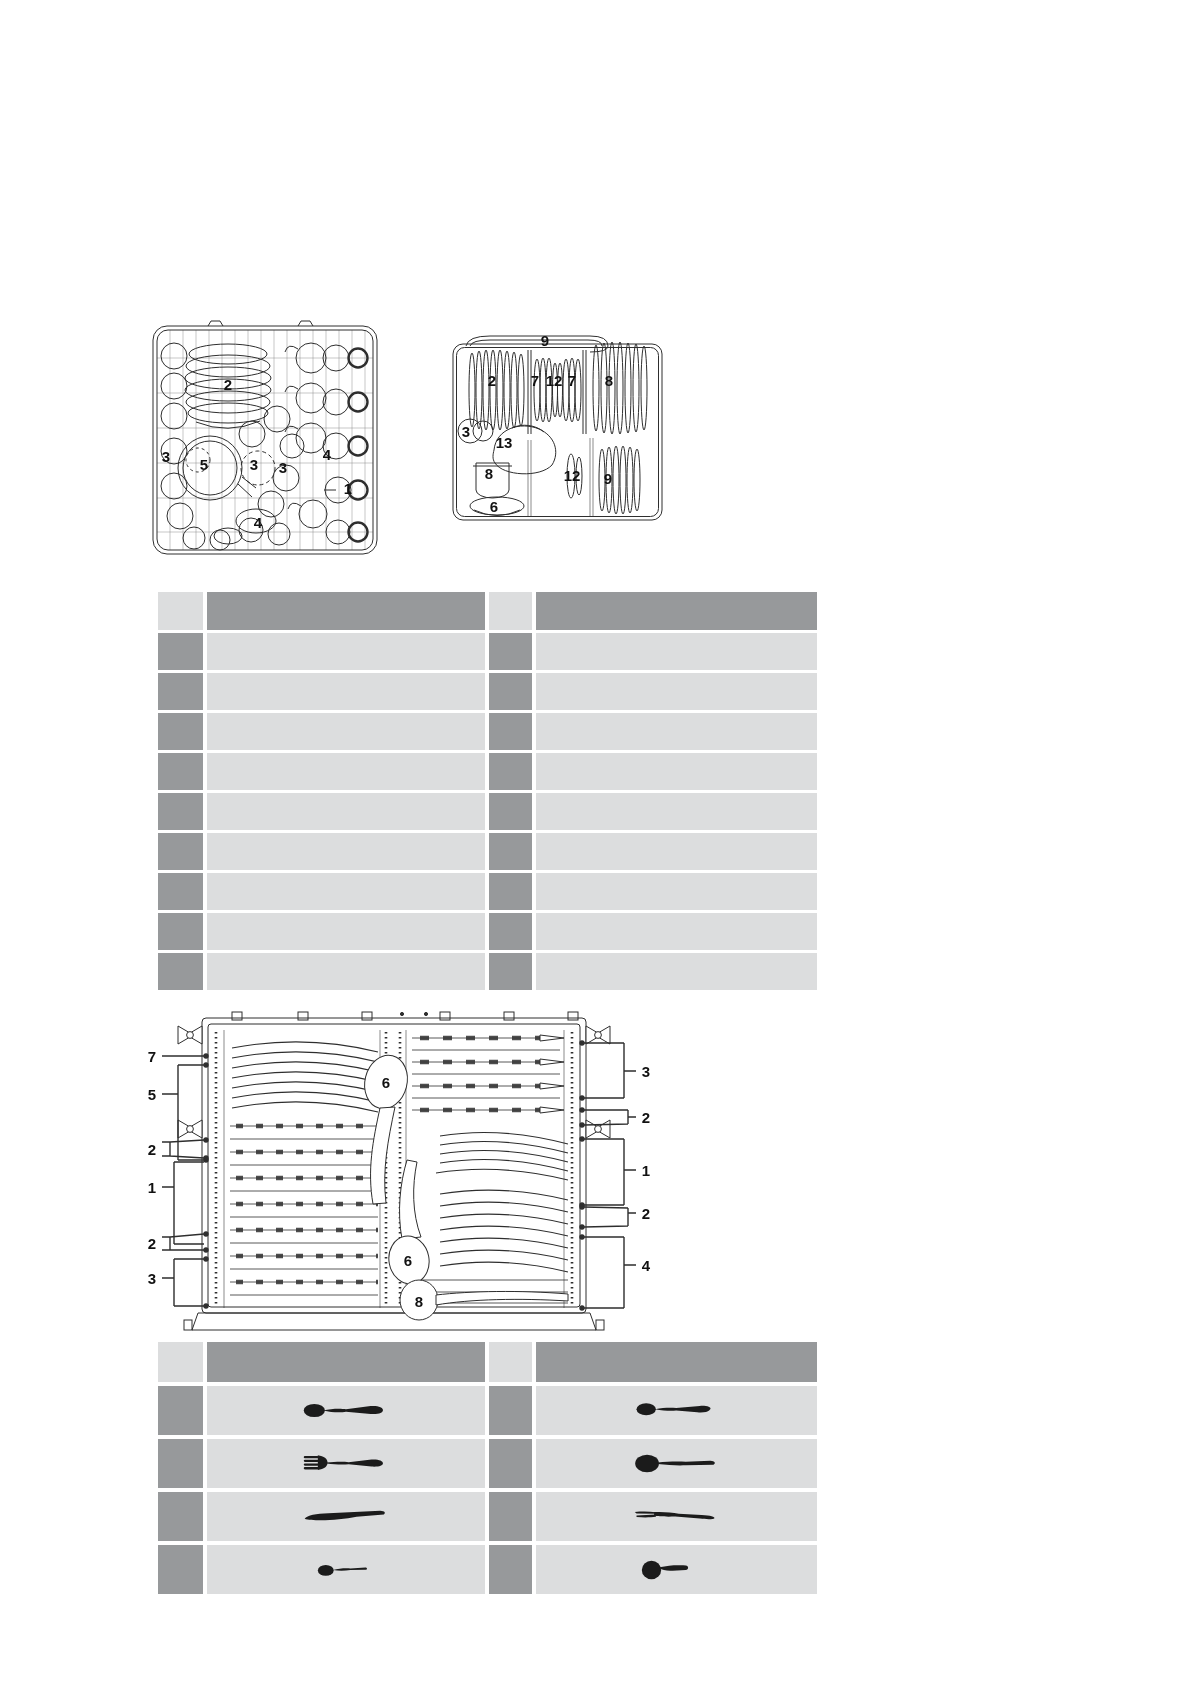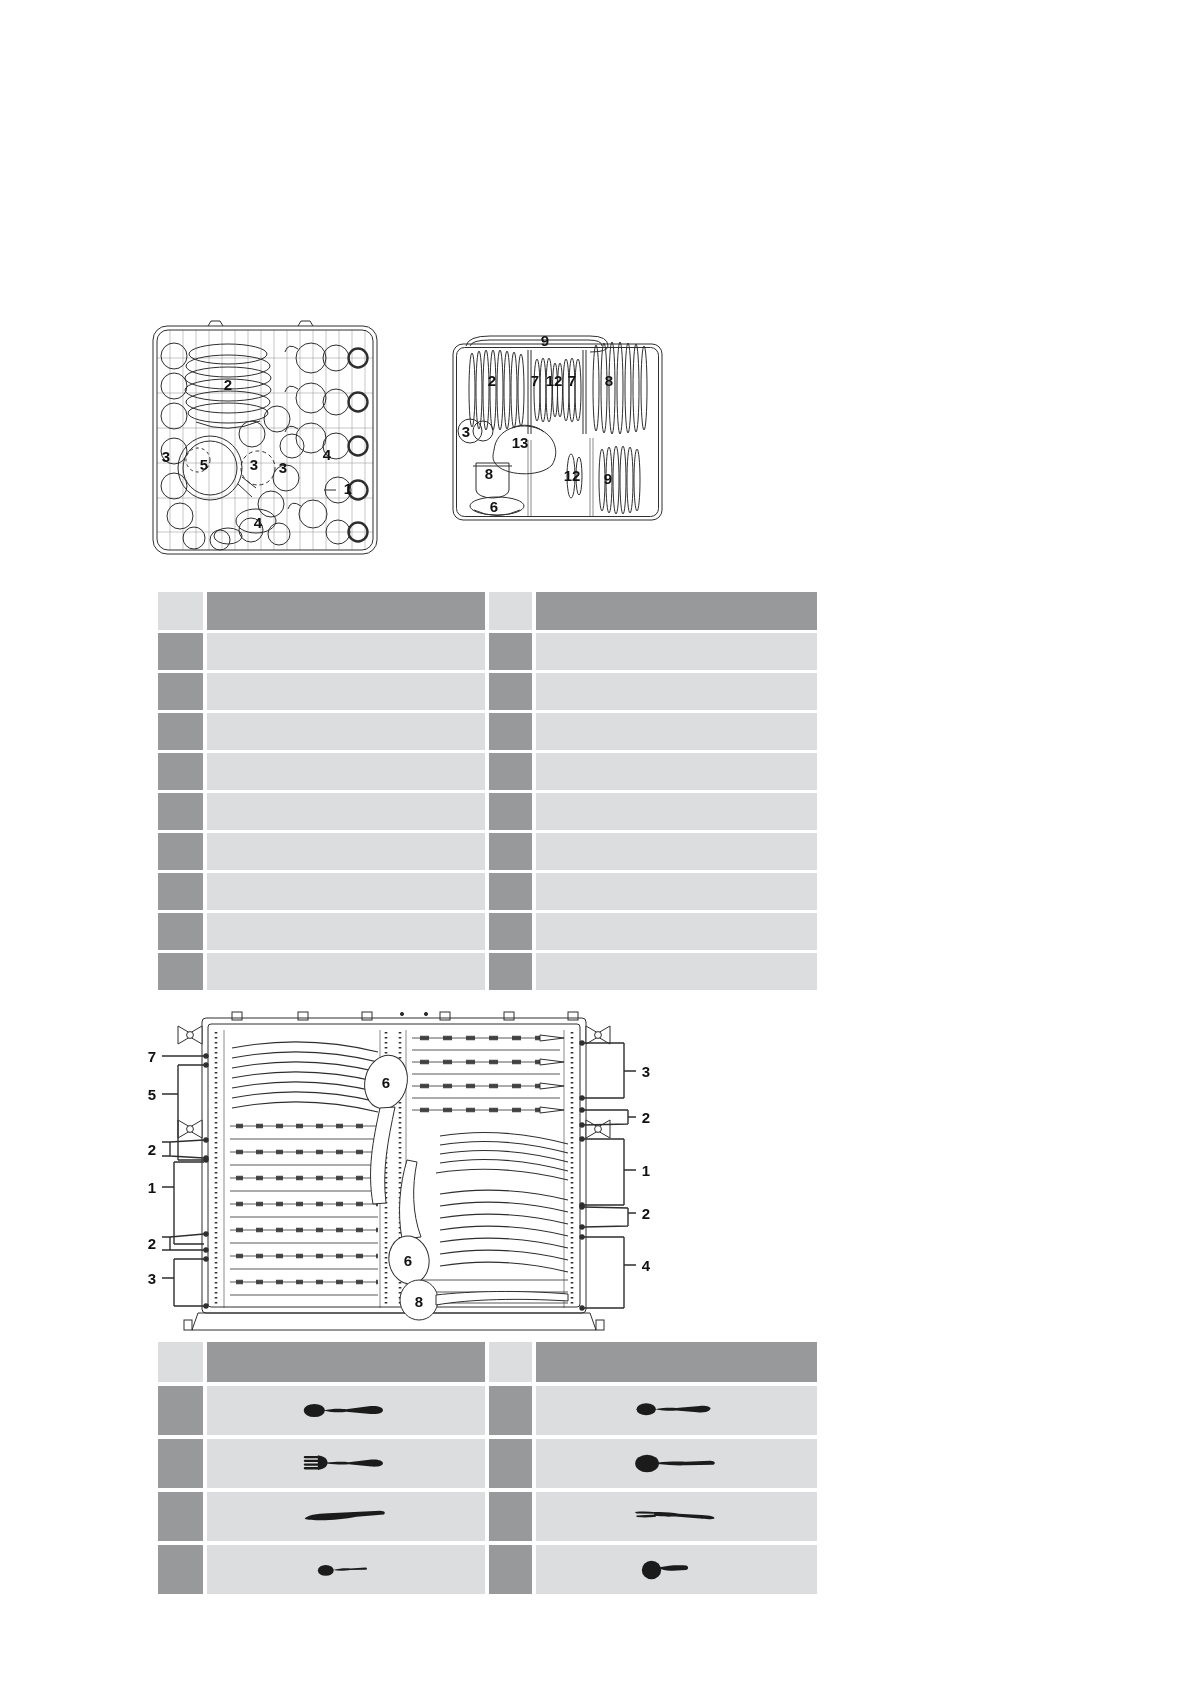--- a/index.html
+++ b/index.html
@@ -207,21 +207,21 @@
         <path d="M78,110 V186 M81,110 V186 M140,108 V186 M143,108 V186" stroke-width="0.7" opacity="0.8"></path>
       </g>
     </svg>
   <span class="dlabel" style="left: 95px; top: 10px;">9</span>
       <span class="dlabel" style="left: 42px; top: 50px;">2</span>
       <span class="dlabel" style="left: 85px; top: 50px;">7</span>
       <span class="dlabel" style="left: 104px; top: 50px;">12</span>
       <span class="dlabel" style="left: 122px; top: 50px;">7</span>
       <span class="dlabel" style="left: 159px; top: 50px;">8</span>
       <span class="dlabel" style="left: 16px; top: 101px;">3</span>
-      <span class="dlabel" style="left: 70px; top: 112px;">13</span>
+      <span class="dlabel" style="left: 54px; top: 112px;">13</span>
       <span class="dlabel" style="left: 39px; top: 143px;">8</span>
       <span class="dlabel" style="left: 122px; top: 145px;">12</span>
       <span class="dlabel" style="left: 158px; top: 148px;">9</span>
       <span class="dlabel" style="left: 44px; top: 176px;">6</span>
     </div>
 
   <div class="legend" style="left: 158px; top: 592px; row-gap: 3px;">
       <div class="lrow">
         <div class="cell" style="height: 38px; background: rgb(220, 221, 222);"></div>
         <div class="cell" style="height: 38px; background: rgb(151, 153, 155);"></div>

